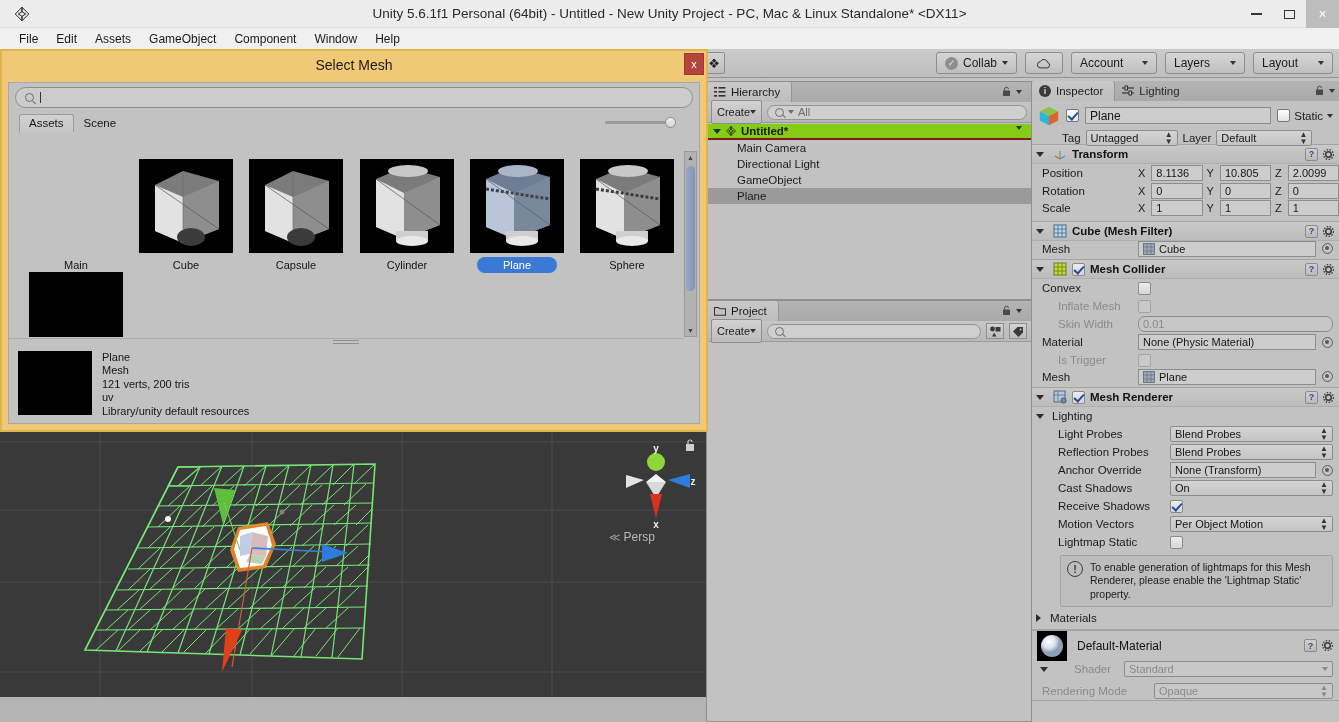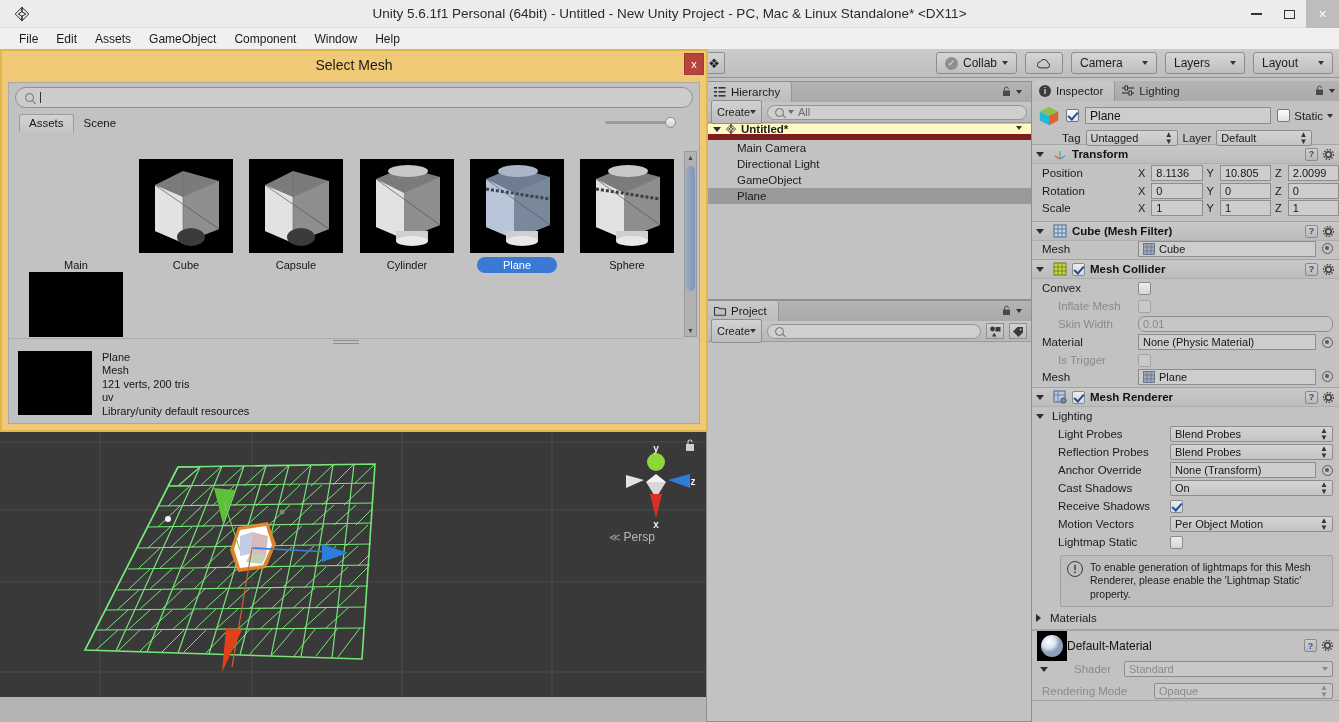--- a/index.html
+++ b/index.html
@@ -91,21 +91,21 @@
   .search-pill{
     height:15px;flex:1;background:#cfcfcf;border:1px solid #949494;border-radius:8px;
     display:flex;align-items:center;padding:0 7px;gap:4px;font-size:11px;color:#6d6d6d;
   }
   .mag{width:9px;height:9px;border:1.4px solid #6d6d6d;border-radius:50%;position:relative;flex:0 0 auto;}
   .mag:after{content:"";position:absolute;right:-3px;bottom:-2px;width:4px;height:1.4px;background:#6d6d6d;transform:rotate(45deg);}
   .sq-btn{width:18px;height:16px;background:linear-gradient(#d2d2d2,#bcbcbc);border:1px solid #8f8f8f;display:flex;align-items:center;justify-content:center;}
 
   
   .h-row{height:16px;display:flex;align-items:center;font-size:11.5px;color:#1b1b1b;padding-left:6px;}
-  .h-row.root{font-weight:bold;background:#fef9c3;border-bottom:6px solid #7f1d1d;}
+  .h-row.root{font-weight:bold;background:#84cc16;border-bottom:2px solid #7f1d1d;}
   .h-row.sel{background:#9a9a9a;}
   .h-indent{padding-left:30px;}
   .caret-dn{width:0;height:0;border-left:4px solid transparent;border-right:4px solid transparent;border-top:5px solid #2c2c2c;margin-right:4px;}
   .caret-rt{width:0;height:0;border-top:4px solid transparent;border-bottom:4px solid transparent;border-left:5px solid #2c2c2c;margin-right:5px;}
 
   
   #inspector{position:absolute;left:1031px;top:81px;width:308px;height:641px;background:#c2c2c2;border-left:1px solid #8f8f8f;}
   .insp-body{position:absolute;left:0;top:20px;right:0;bottom:0;overflow:hidden;}
   .insp-head{height:44px;background:#c2c2c2;border-bottom:1px solid #a4a4a4;padding:4px 6px;}
   .ih-row1{display:flex;align-items:center;gap:6px;height:21px;}
@@ -159,21 +159,21 @@
   .chk-sm.dimbox{background:#c9c9c9;border-color:#a3a3a3;}
 
   .infobox{
     margin:4px 6px 4px 28px;background:#bdbdbd;border:1px solid #a0a0a0;border-radius:2px;
     display:flex;gap:7px;padding:5px 6px;
   }
   .info-i{width:16px;height:16px;border:1.6px solid #3c3c3c;border-radius:50%;
     display:flex;align-items:center;justify-content:center;font-size:11px;font-weight:bold;color:#3c3c3c;flex:0 0 auto;}
   .info-txt{font-size:10.5px;line-height:1.28;color:#1b1b1b;}
 
-  .mat-head{height:30px;display:flex;align-items:center;gap:0;padding:0 5px;background:#c2c2c2;border-top:1px solid #a4a4a4;}
+  .mat-head{height:30px;display:flex;align-items:center;gap:10px;padding:0 5px;background:#c2c2c2;border-top:1px solid #a4a4a4;}
   .mat-sphere{width:30px;height:30px;background:#000;display:flex;align-items:center;justify-content:center;flex:0 0 auto;}
 
   
   #sceneview{position:absolute;left:0;top:432px;width:706px;height:265px;background:#393939;overflow:hidden;}
   .scene-bottom{position:absolute;left:0;top:697px;width:706px;height:25px;background:#b4b4b4;}
 
   
   #modal{
     position:absolute;left:0;top:49px;width:708px;height:383px;
     background:#efc975;border:2px solid #e2b44e;
@@ -262,21 +262,21 @@
         <span class="collab-check">✓</span>
         <span>Collab</span>
         <span class="tri-dn"></span>
       </div>
       <div class="tb-btn" style="padding:0 10px;">
         <svg class="cloud-ico" viewBox="0 0 20 13">
           <path d="M5 12 a4 4 0 0 1 0.4 -7.9 a5 5 0 0 1 9.3 1.3 a3.4 3.4 0 0 1 -0.6 6.6 Z" fill="none" stroke="#2a2a2a" stroke-width="1.2"></path>
         </svg>
       </div>
       <div class="tb-btn" style="width:86px;justify-content:space-between;">
-        <span>Camera</span>
+        <span>Account</span>
         <span class="tri-dn"></span>
       </div>
       <div class="tb-btn" style="width:80px;justify-content:space-between;">
         <span>Layers</span>
         <span class="tri-dn"></span>
       </div>
       <div class="tb-btn" style="width:80px;justify-content:space-between;">
         <span>Layout</span>
         <span class="tri-dn"></span>
       </div>

